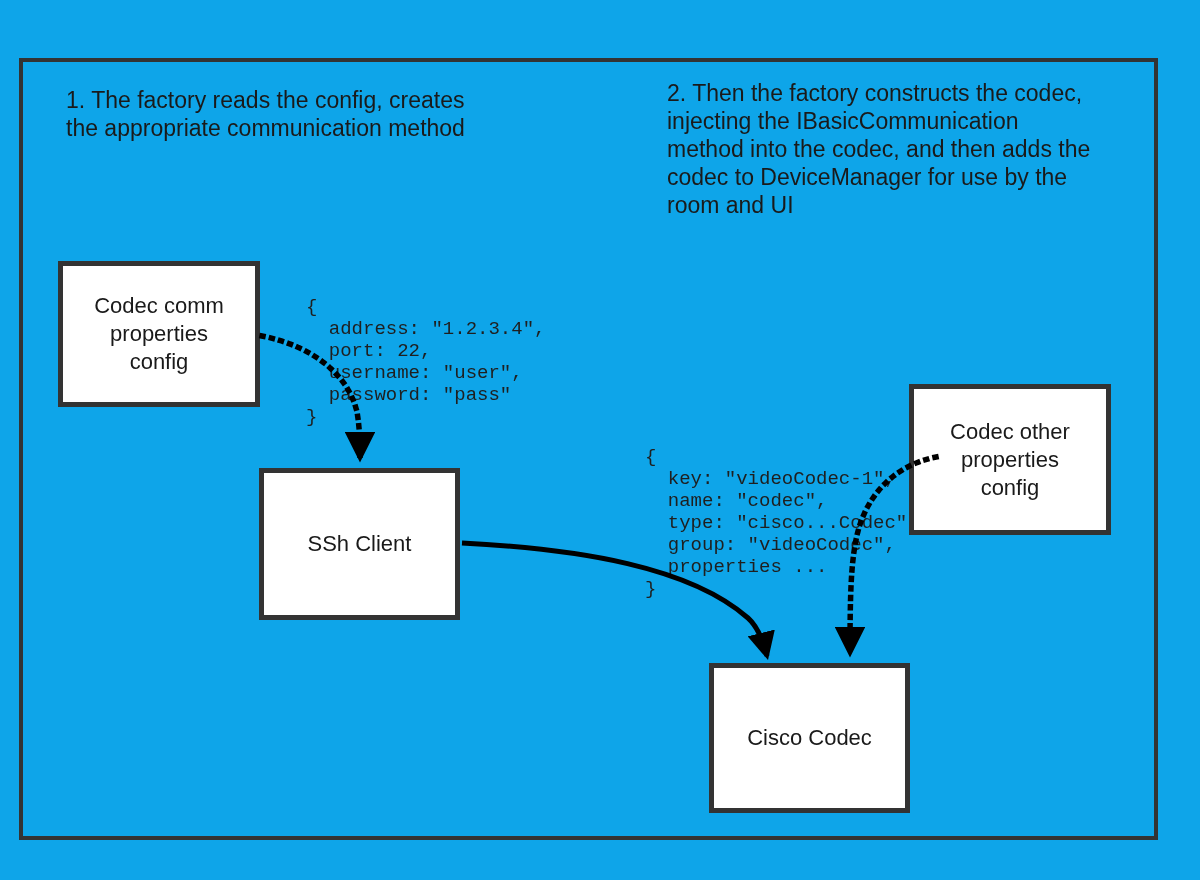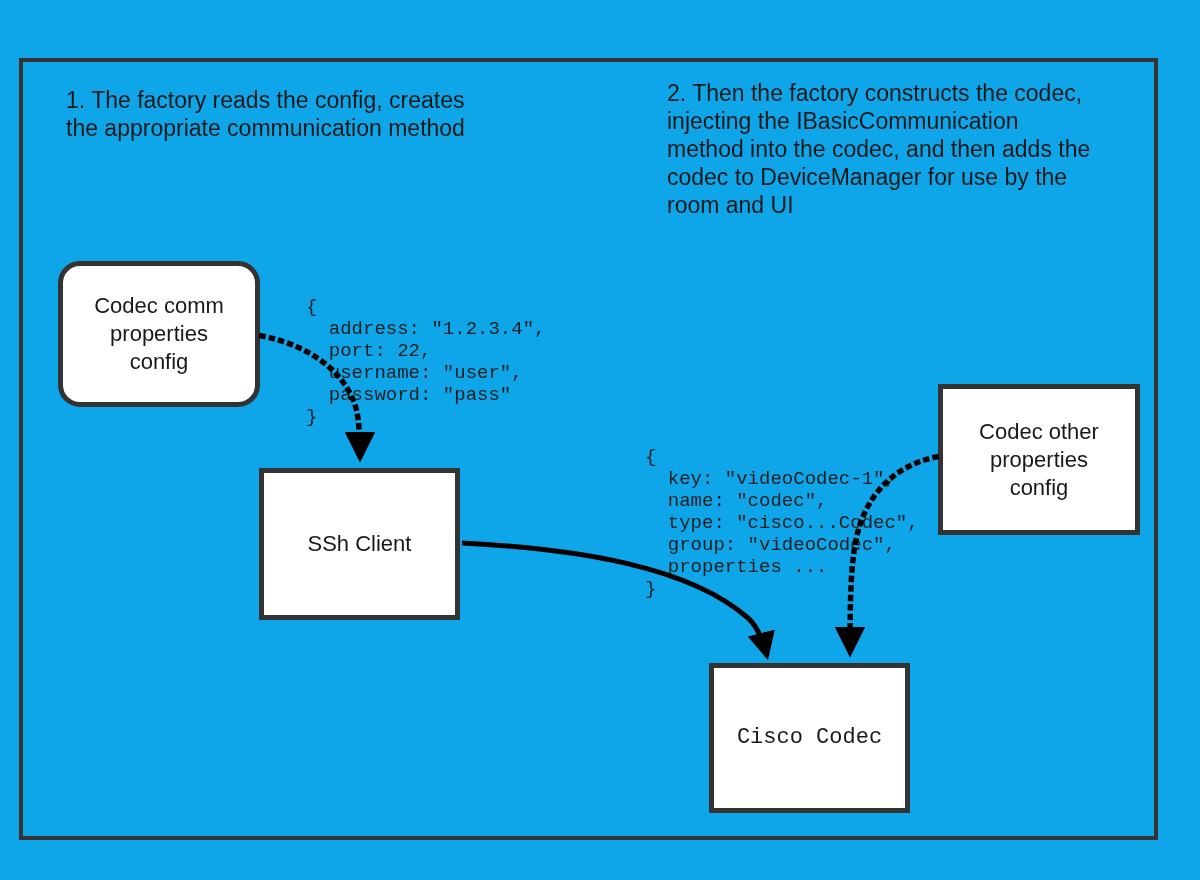--- a/index.html
+++ b/index.html
@@ -43,24 +43,24 @@
     align-items: center;
     justify-content: center;
     text-align: center;
     font-size: 22px;
     line-height: 28px;
     white-space: pre-line;
     color: #1a1a1a;
     box-sizing: border-box;
     z-index: 2;
   }
-  .node-codec-comm-config   { left: 58px;  top: 261px; width: 202px; height: 146px; border-radius: 22px; }
+  .node-codec-comm-config   { left: 58px;  top: 261px; width: 202px; height: 146px; }
   .node-ssh-client          { left: 259px; top: 468px; width: 201px; height: 152px; align-items: center; }
-  .node-codec-other-config  { left: 938px; top: 384px; width: 202px; height: 151px; }
-  .node-cisco-codec         { left: 709px; top: 663px; width: 201px; height: 150px; font-family: Liberation Mono, monospace; }
+  .node-codec-other-config  { left: 909px; top: 384px; width: 202px; height: 151px; }
+  .node-cisco-codec         { left: 709px; top: 663px; width: 201px; height: 150px; }
   .code {
     position: absolute;
     font-family: "Liberation Mono", monospace;
     font-size: 19px;
     line-height: 22px;
     white-space: pre;
     color: #1f1f1f;
     z-index: 1;
   }
   .code-comm  { left: 306px; top: 296px; }

